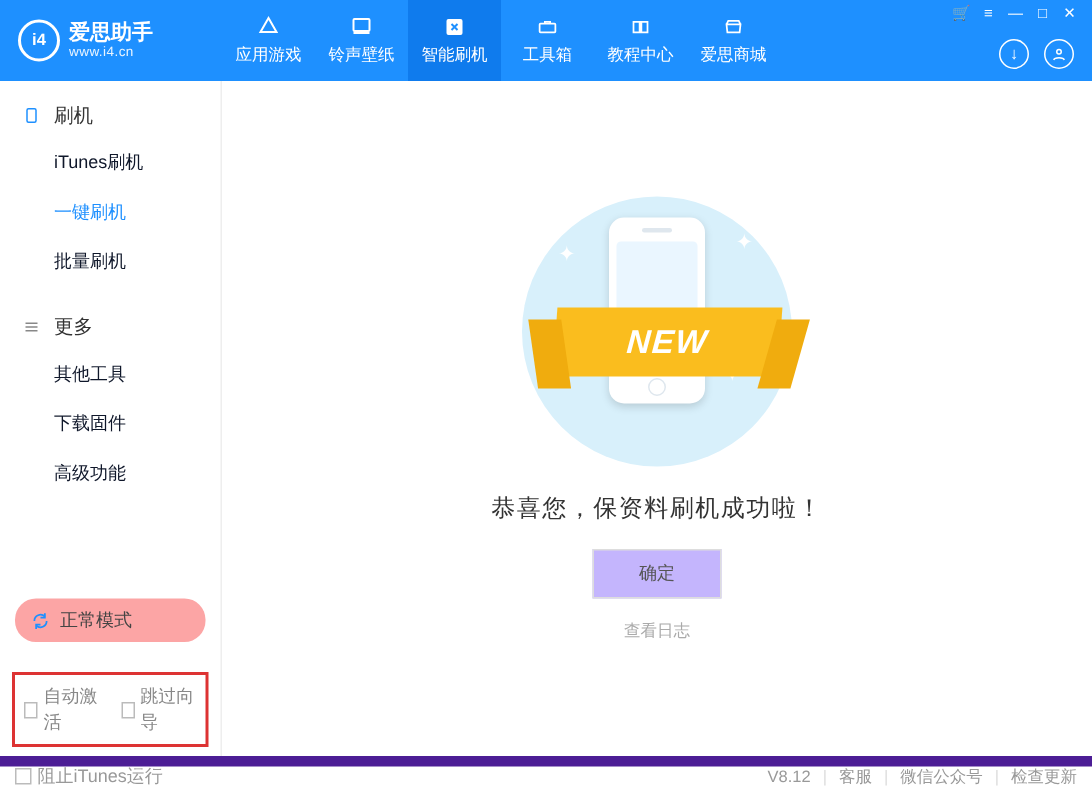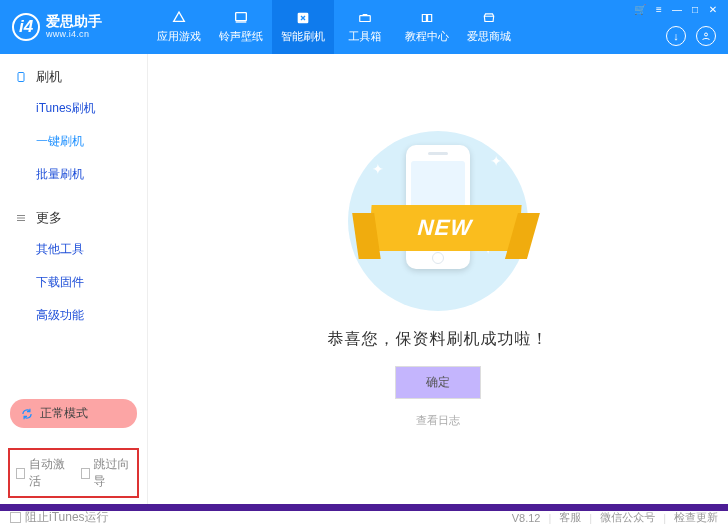--- a/index.html
+++ b/index.html
@@ -1,41 +1,41 @@
 <!DOCTYPE html>
 <html><head>
 <meta charset="utf-8">
 <style>
   * { box-sizing: border-box; margin: 0; padding: 0; font-family: "Microsoft YaHei", Arial, sans-serif; }
   body { width: 728px; height: 524px; background: #fff; overflow: hidden; font-size: 12px; color: #555; }
 
   .header { height: 54px; background: #1e90ff; display: flex; align-items: center; color: #fff; position: relative; }
   .logo-wrap { display: flex; align-items: center; padding: 0 12px; width: 148px; }
-  .logo-badge { width: 28px; height: 28px; border: 2px solid #fff; border-radius: 50%; display: flex; align-items: center; justify-content: center; font-weight: bold; font-size: 17px; font-style: italic; margin-right: 6px; }
+  .logo-badge { width: 28px; height: 28px; border: 2px solid #fff; border-radius: 50%; display: flex; align-items: center; justify-content: center; font-weight: bold; font-size: 11px; margin-right: 6px; }
   .logo-text { line-height: 1.1; }
   .logo-title { font-size: 14px; font-weight: 600; }
   .logo-url { font-size: 9px; opacity: .9; letter-spacing: .3px; }
 
   .navs { display: flex; height: 100%; }
   .nav-item { width: 62px; display: flex; flex-direction: column; align-items: center; justify-content: center; font-size: 11px; cursor: pointer; }
   .nav-item.active { background: #0f7bed; }
   .nav-ico { width: 20px; height: 16px; margin-bottom: 3px; display: flex; align-items: center; justify-content: center; fill: #fff; color:#fff; }
 
   .header-right { position: absolute; right: 10px; top: 4px; display: flex; gap: 8px; align-items: center; }
   .win-ctl { width: 10px; height: 10px; color: #fff; font-size: 10px; display:flex; align-items:center; justify-content:center; cursor:pointer; }
   .header-circ { position: absolute; right: 12px; bottom: 8px; display: flex; gap: 10px; }
   .circ { width: 20px; height: 20px; border: 1.5px solid #fff; border-radius: 50%; display:flex; align-items:center; justify-content:center; color:#fff; font-size:11px; cursor:pointer; }
 
   .body { display: flex; height: 450px; }
   .sidebar { width: 148px; border-right: 1px solid #eee; display: flex; flex-direction: column; }
   .side-sec { padding: 8px 0 4px; }
   .side-head { display: flex; align-items: center; padding: 6px 14px; font-size: 13px; color: #333; gap: 8px; }
   .side-head .ico { width: 14px; height: 14px; color:#1e90ff; display:flex; align-items:center; justify-content:center; }
   .side-list { padding-left: 36px; }
-  .side-item { padding: 8px 0; font-size: 12px; color: #1d4ed8; cursor: pointer; }
+  .side-item { padding: 8px 0; font-size: 12px; color: #0f172a; cursor: pointer; }
   .side-item.active { color: #1e90ff; }
 
   .side-bottom { margin-top: auto; }
   .pill { margin: 20px 10px; padding: 6px 10px; border-radius: 14px; background: #fca5a5; display: flex; align-items: center; gap: 6px; font-size: 12px; color:#444; cursor:pointer; }
   .pill .ico { width:14px; height:14px; color:#1e90ff; display:flex; }
   .storage-badge { display:inline-block; background:#1e90ff; color:#fff; font-size:9px; border-radius:3px; padding:1px 5px; margin-left:20px; margin-top:2px; }
   .phone-pill { display:flex; flex-direction:column; align-items:flex-start; gap:1px; }
   .phone-row { display:flex; align-items:center; gap:6px; }
 
   .red-box { margin: 6px 8px; border: 2px solid #d33; padding: 6px 6px; display:flex; gap:14px; }

